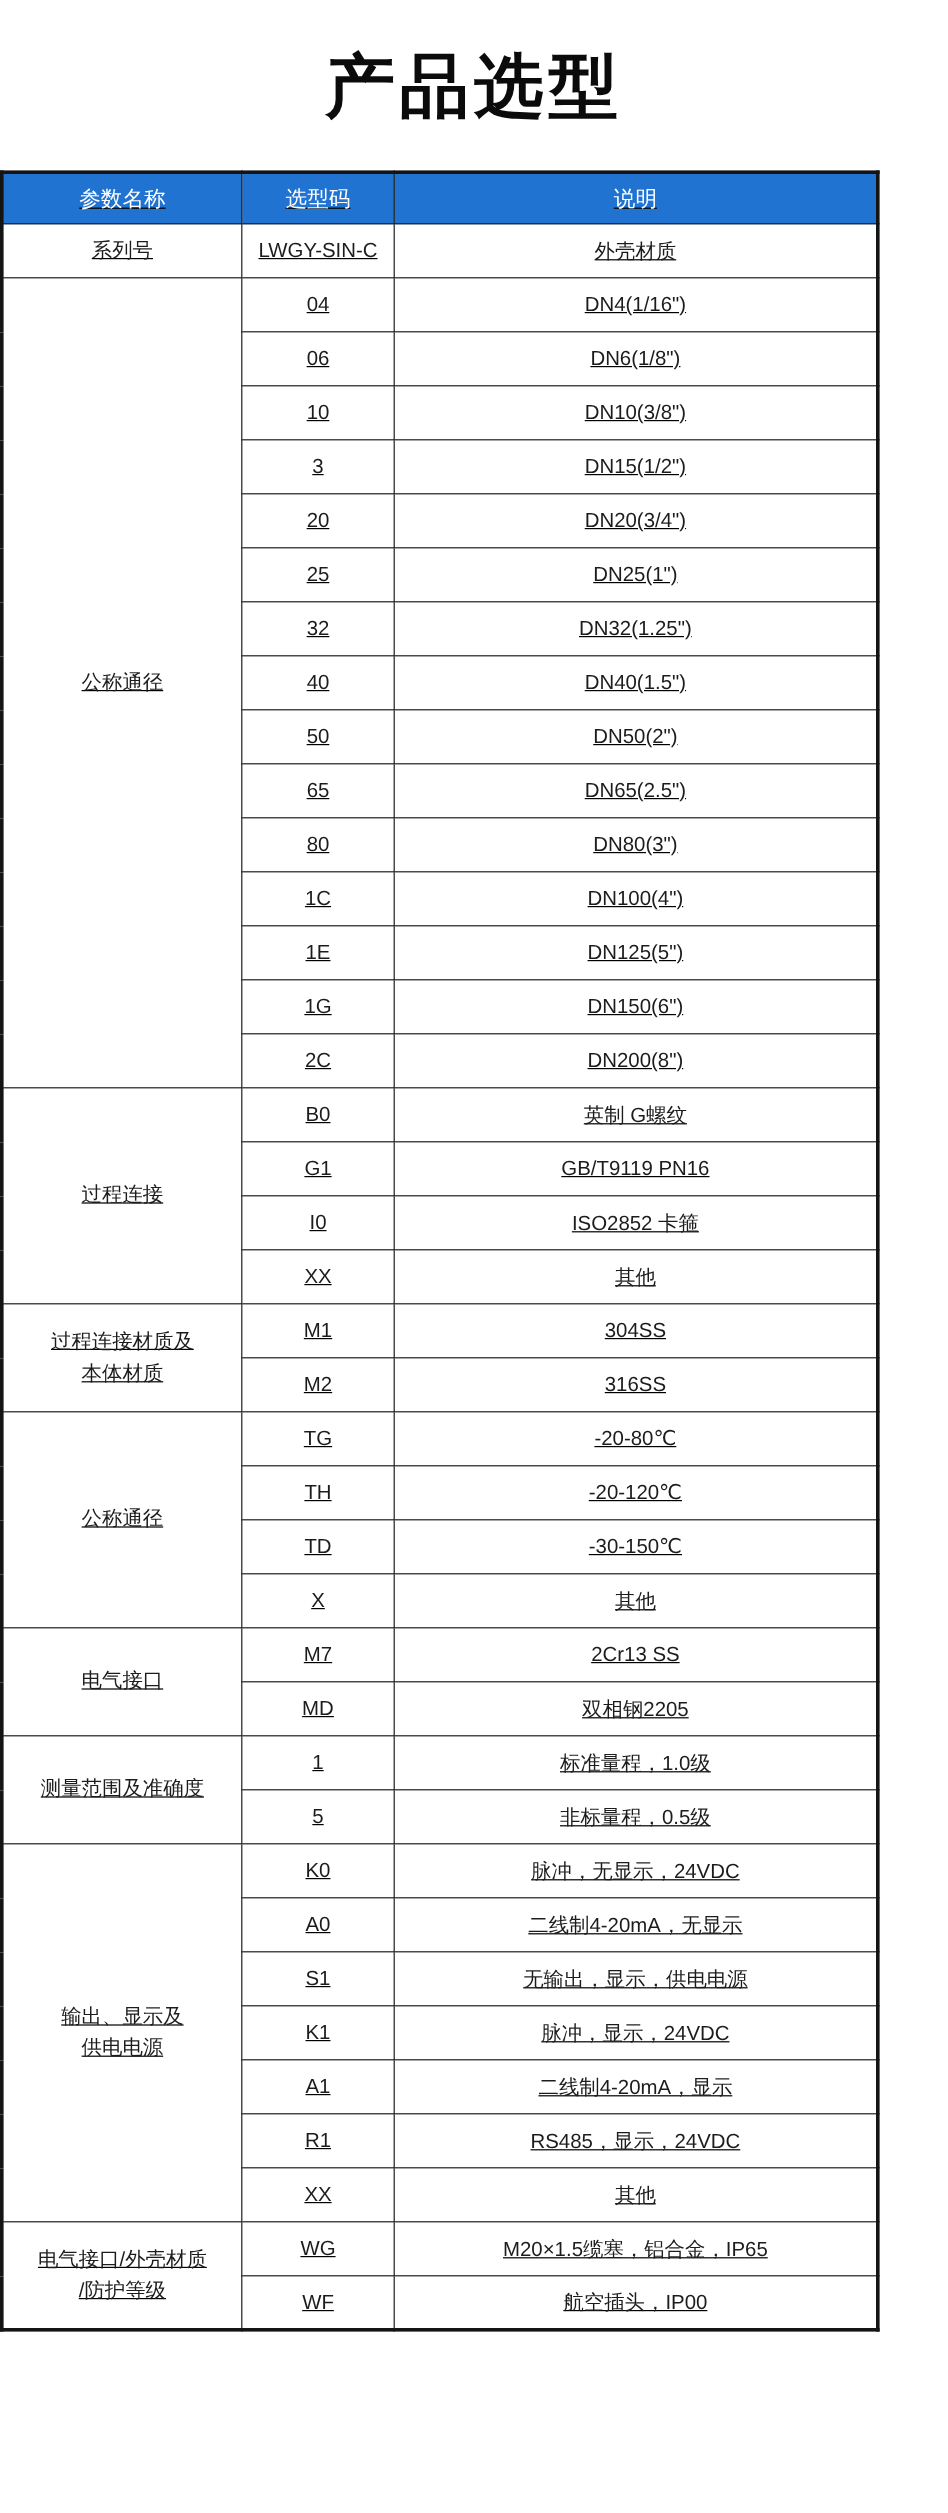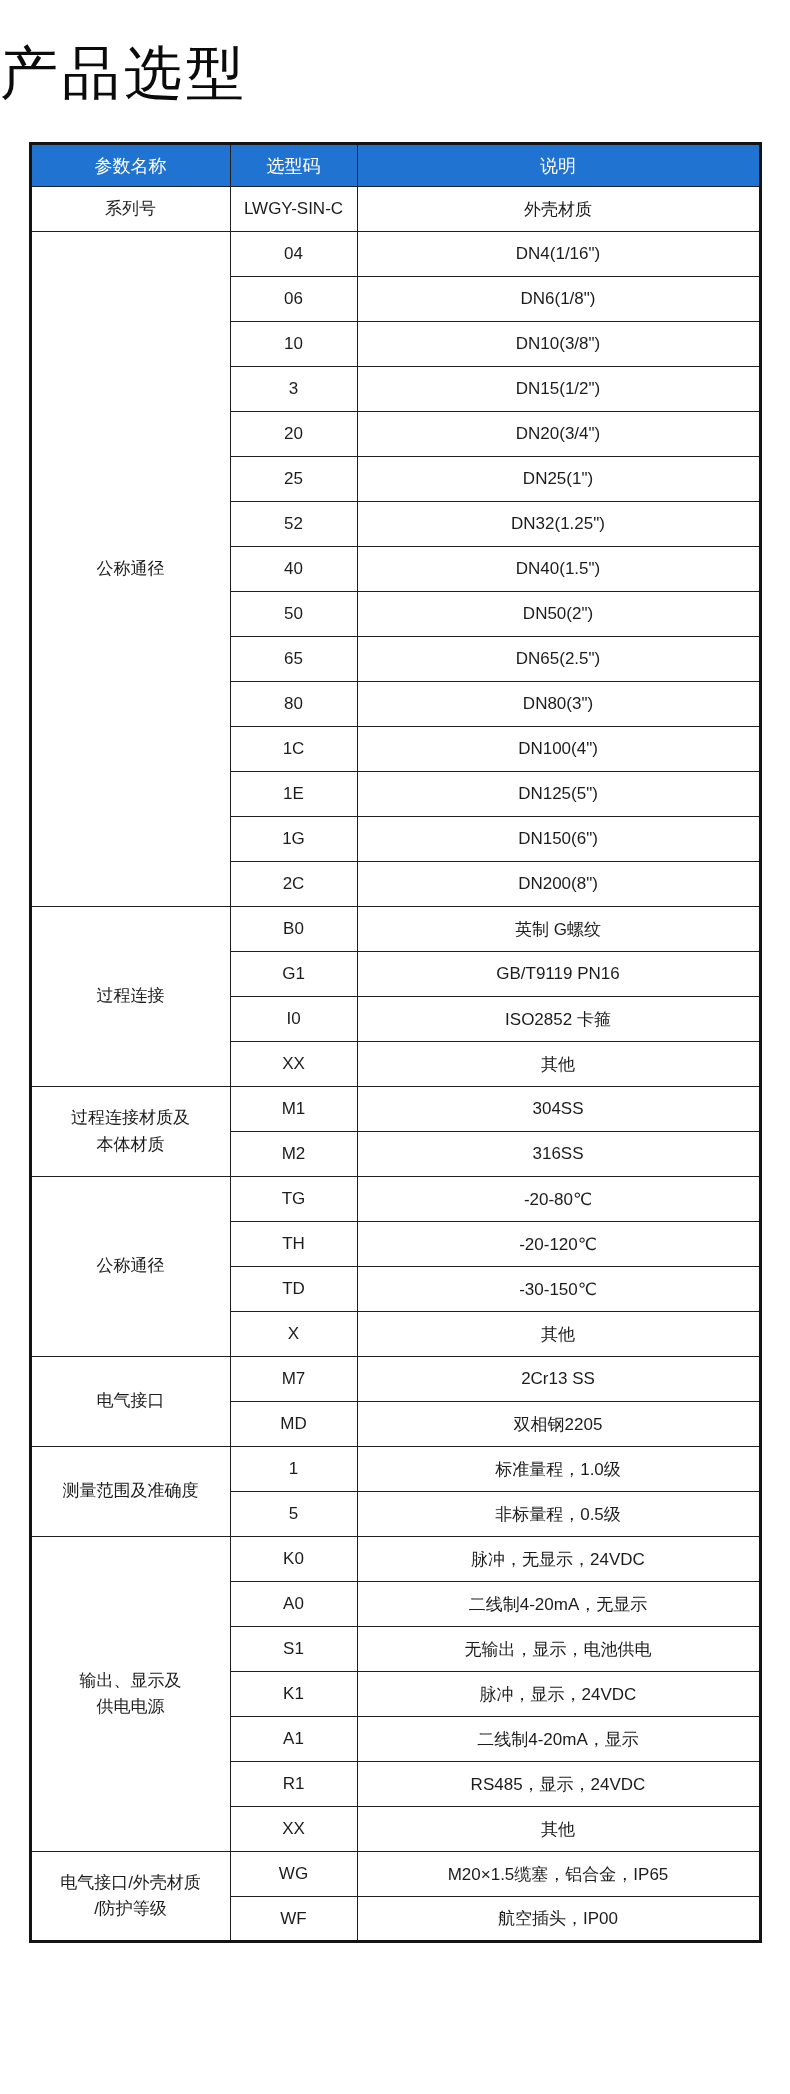--- a/index.html
+++ b/index.html
@@ -6,30 +6,32 @@
   html, body { margin: 0; padding: 0; }
   body {
     width: 790px;
     height: 2094px;
     background: #ffffff;
     font-family: "Liberation Sans", "DejaVu Sans", sans-serif;
     overflow: hidden;
   }
   .title {
     margin: 44px 0 0 0;
+    text-align: center;
     font-size: 58px;
     line-height: 1.0;
-    font-weight: 400;
+    font-weight: 700;
     letter-spacing: 4px;
     color: #0b0b0b;
   }
   .table-wrap {
     margin-top: 40px;
     display: flex;
-    justify-content: center;
+    justify-content: flex-start;
+    text-decoration: underline;
   }
   table.sel {
     border-collapse: collapse;
     width: 733px;
     table-layout: fixed;
     border: 3px solid #141414;
   }
   table.sel th, table.sel td {
     border: 1px solid #1f1f1f;
     text-align: center;
@@ -103,21 +105,21 @@
       </tr>
       <tr>
         <td class="code">20</td>
         <td class="desc">DN20(3/4")</td>
       </tr>
       <tr>
         <td class="code">25</td>
         <td class="desc">DN25(1")</td>
       </tr>
       <tr>
-        <td class="code">52</td>
+        <td class="code">32</td>
         <td class="desc">DN32(1.25")</td>
       </tr>
       <tr>
         <td class="code">40</td>
         <td class="desc">DN40(1.5")</td>
       </tr>
       <tr>
         <td class="code">50</td>
         <td class="desc">DN50(2")</td>
       </tr>
@@ -218,21 +220,21 @@
 供电电源</td>
         <td class="code">K0</td>
         <td class="desc">脉冲，无显示，24VDC</td>
       </tr>
       <tr>
         <td class="code">A0</td>
         <td class="desc">二线制4-20mA，无显示</td>
       </tr>
       <tr>
         <td class="code">S1</td>
-        <td class="desc">无输出，显示，电池供电</td>
+        <td class="desc">无输出，显示，供电电源</td>
       </tr>
       <tr>
         <td class="code">K1</td>
         <td class="desc">脉冲，显示，24VDC</td>
       </tr>
       <tr>
         <td class="code">A1</td>
         <td class="desc">二线制4-20mA，显示</td>
       </tr>
       <tr>

